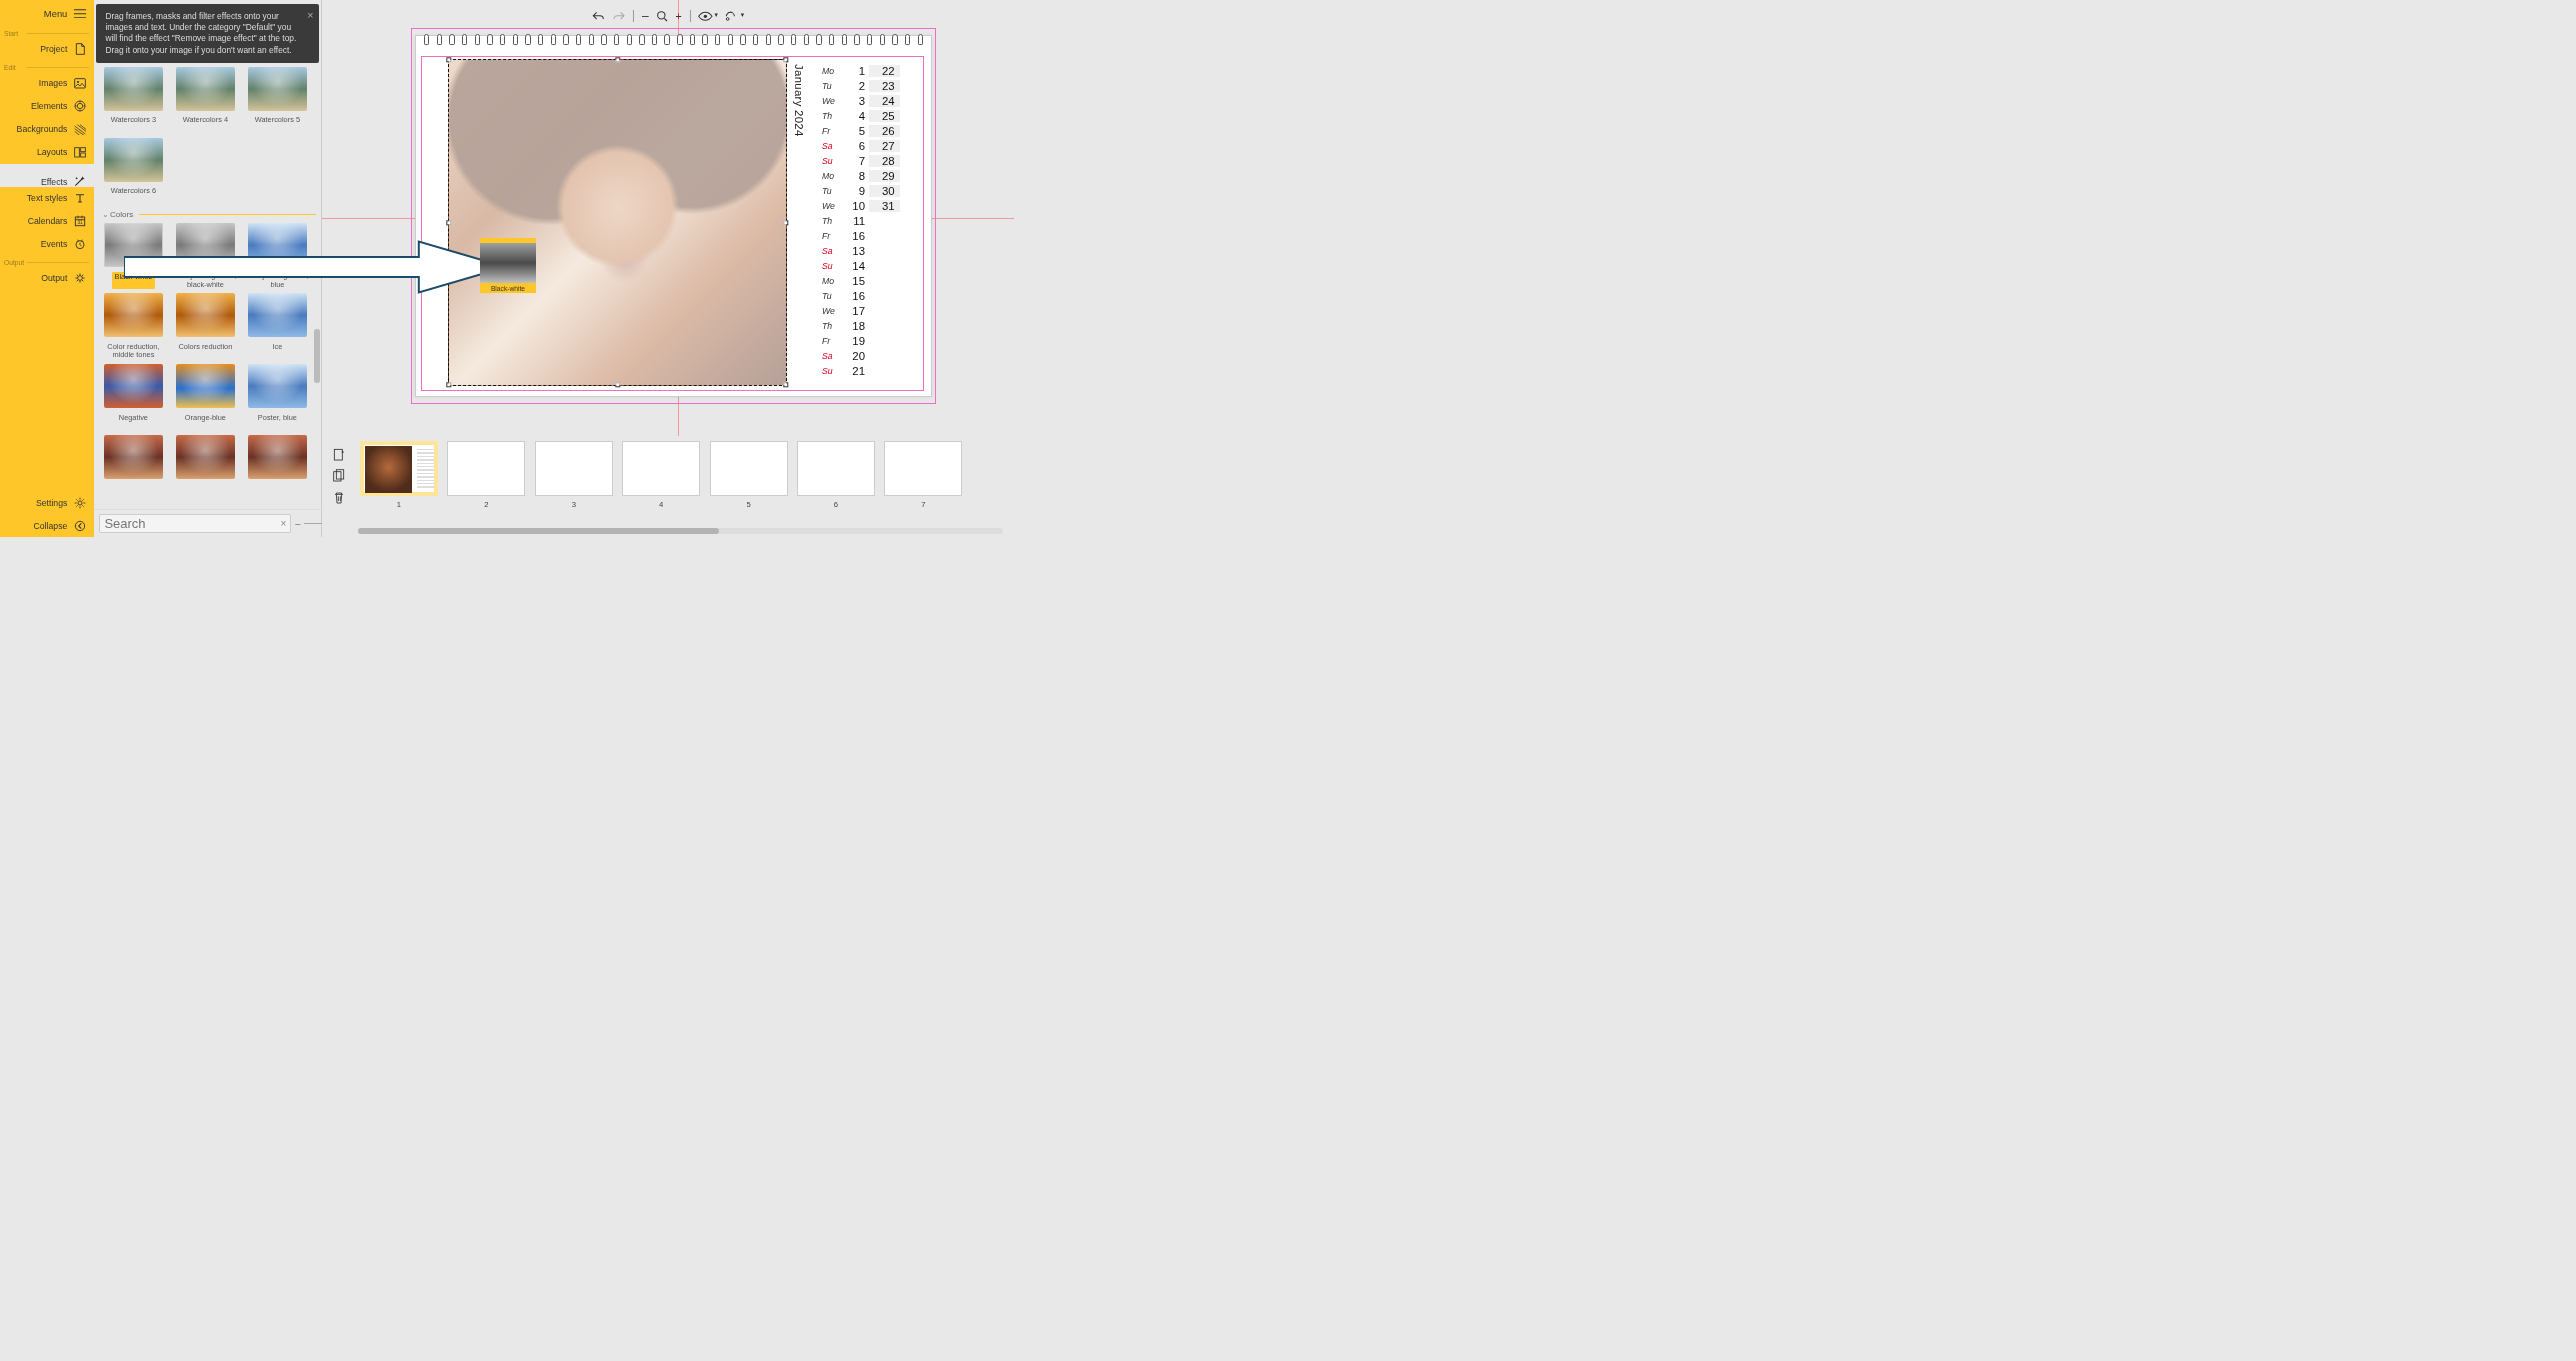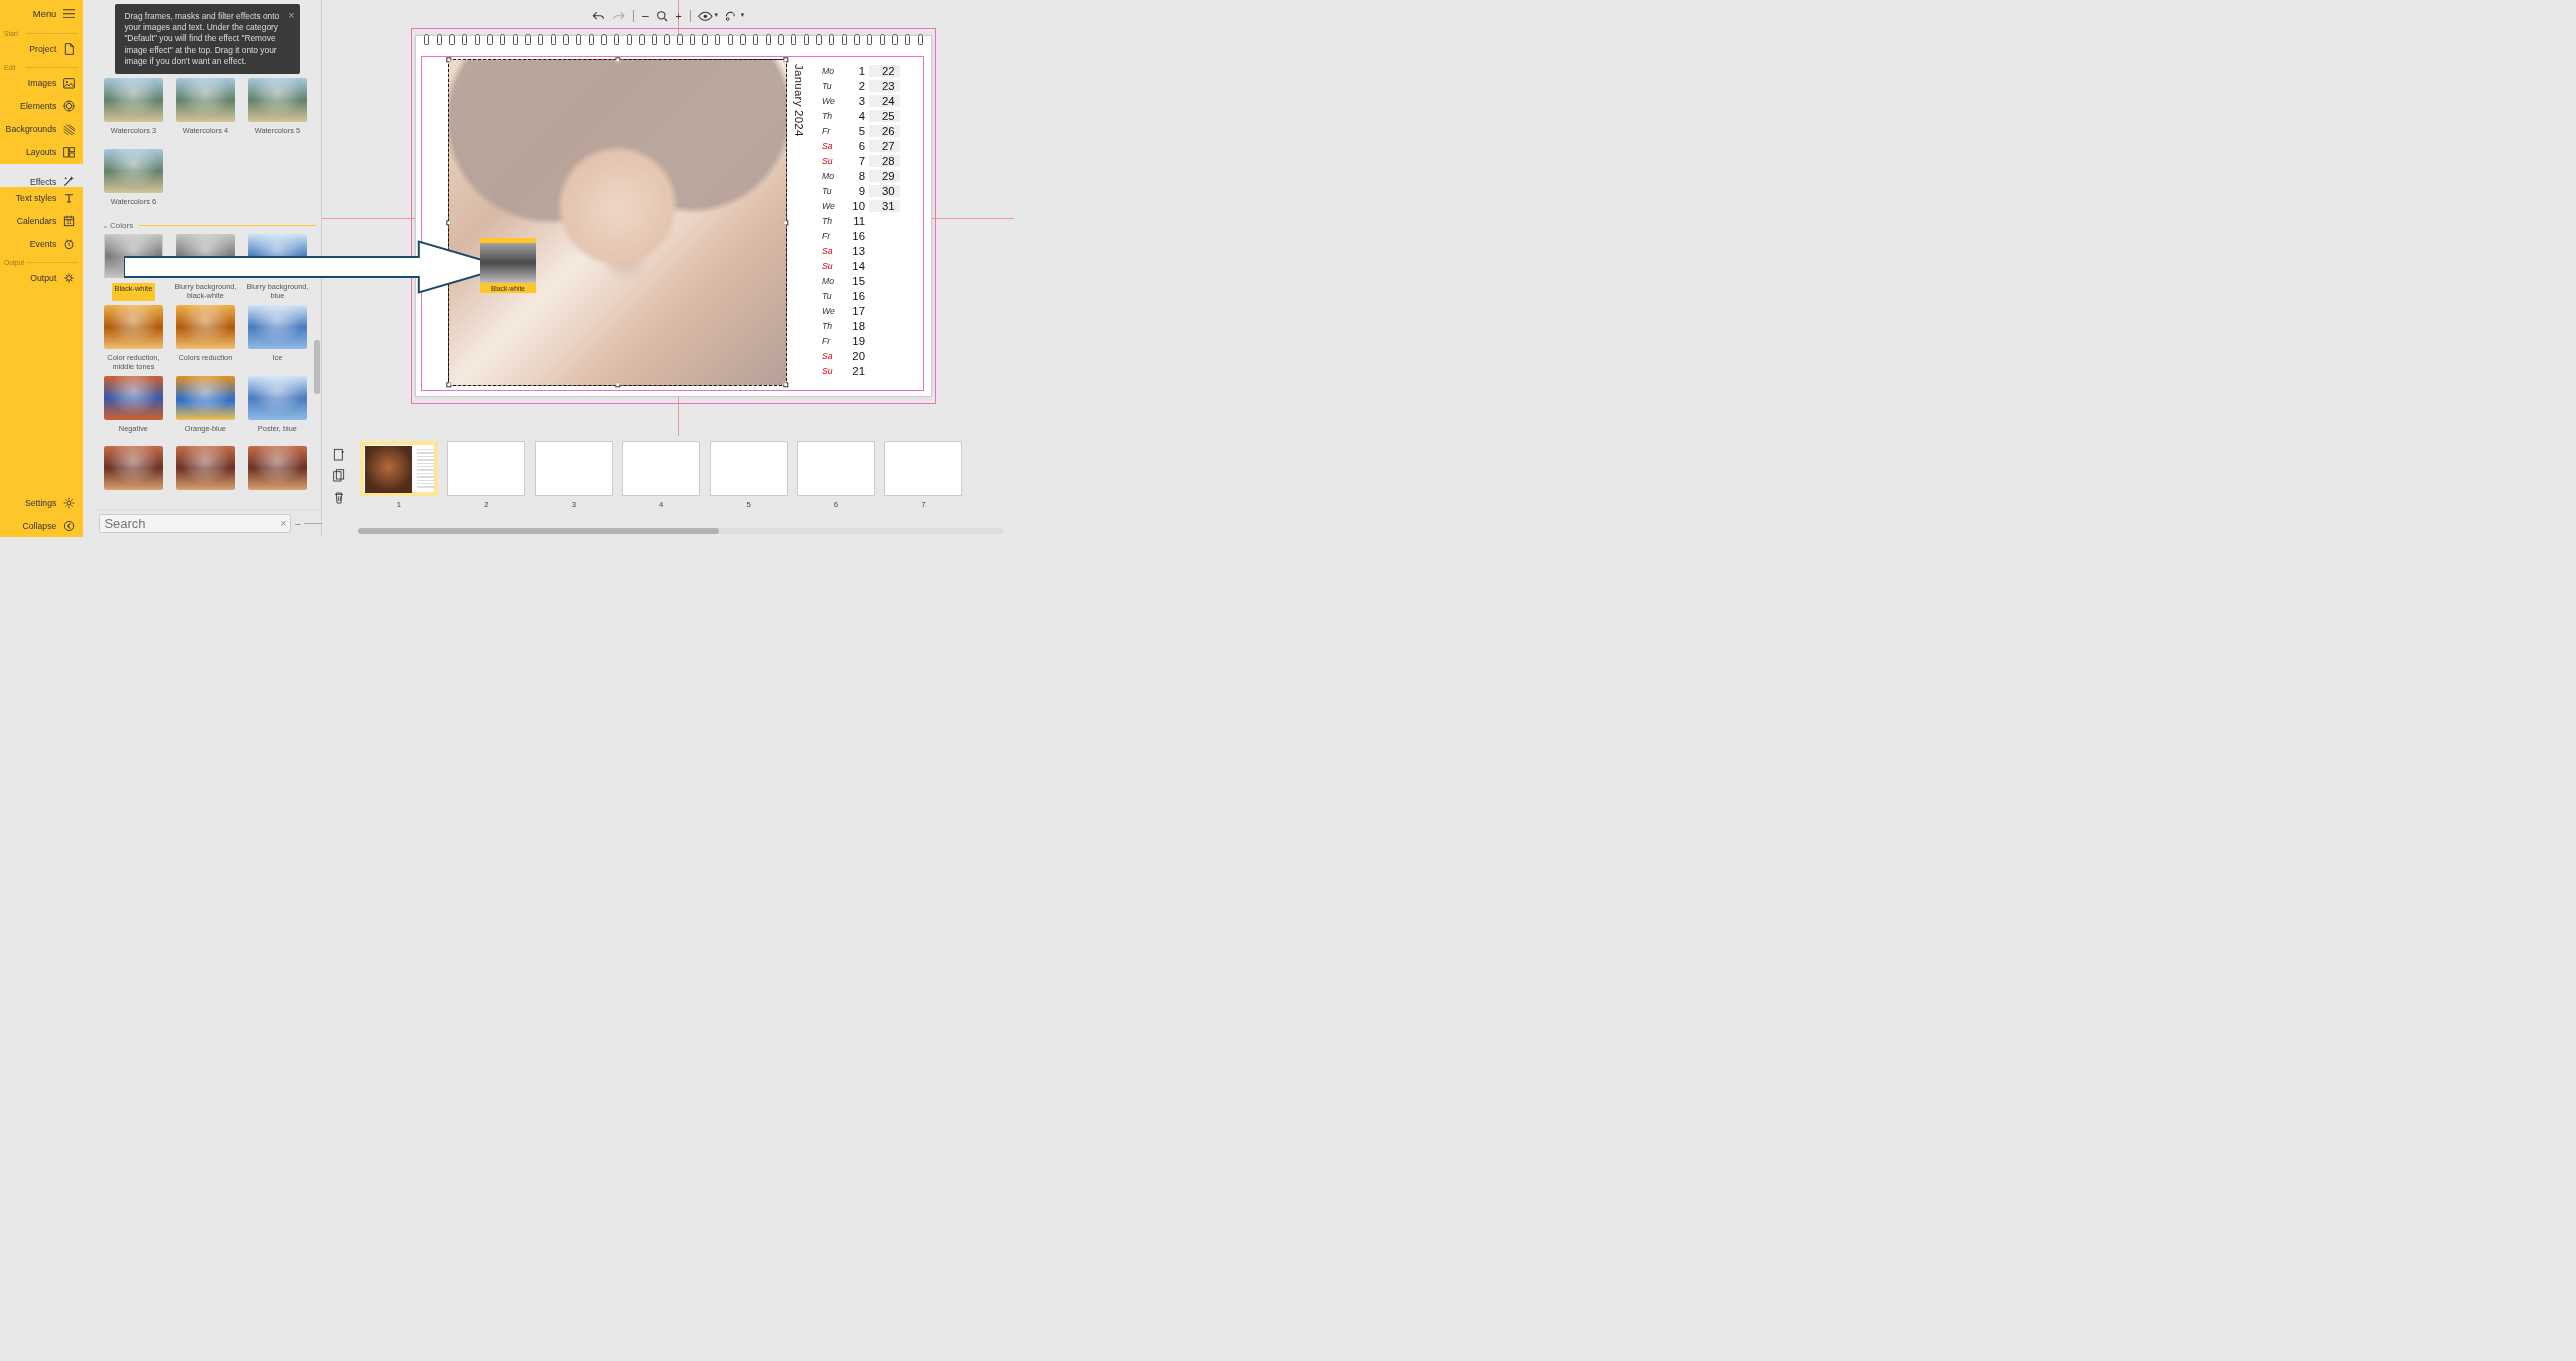--- a/index.html
+++ b/index.html
@@ -1,30 +1,30 @@
 <!DOCTYPE html>
 <html style="font-size:10.7px"><head>
 <meta charset="utf-8">
 <style>
 * { box-sizing: border-box; margin: 0; padding: 0; font-family: "Segoe UI", Arial, sans-serif; }
 body { width: 1014px; height: 537px; background: #e8e8e8; overflow: hidden; position: relative; }
 
 
-.leftnav { position: absolute; left: 0; top: 0; width: 83px; height: 100%; background: #ffc629; }
+.leftnav { position: absolute; left: 0; top: 0; width: 94px; height: 100%; background: #ffc629; }
 .leftnav .item { display: flex; align-items: center; justify-content: flex-end; padding: 0 8px; height: 23px; font-size: 8.7px; color: #333; cursor: pointer; gap: 6.7px; }
 .leftnav .item .ico { width: 12px; height: 12px; display: flex; align-items: center; justify-content: center; }
 .leftnav .item.active { background: #e8e8e8; align-items: flex-end; }
 .leftnav .section { font-size: 6.7px; color: #9d7a1f; padding: 2.7px 0 1.3px 4px; position: relative; }
 .leftnav .section::after { content: ""; position: absolute; left: 25.5px; right: 5.4px; top: 6px; height: 0.7px; background: rgba(0,0,0,0.12); }
 .leftnav .menu-head { height: 27px; font-size: 9.4px; font-weight: 400; }
 .leftnav .footer { position: absolute; bottom: 0; left: 0; right: 0; }
 
 
 .panel { position: absolute; left: 94px; top: 0; width: 228px; height: 100%; background: #e8e8e8; border-right: 0.7px solid #ccc; display: flex; flex-direction: column; }
-.tip { margin: 4px 21px; background: #3a3a3a; color: #ddd; font-size: 8.4px; line-height: 1.35; padding: 6.7px 19px 6.7px 9.4px; border-radius: 2px; position: relative; }
+.tip { margin: 4px 2px; background: #3a3a3a; color: #ddd; font-size: 8.4px; line-height: 1.35; padding: 6.7px 19px 6.7px 9.4px; border-radius: 2px; position: relative; }
 .tip .close { position: absolute; top: 4px; right: 5.4px; color: #aaa; font-size: 10.7px; cursor: pointer; }
 .panel-scroll { flex: 1; overflow-y: auto; padding: 0 5.4px 5.4px 5.4px; position: relative; }
 .thumbs { display: flex; flex-wrap: wrap; gap: 4px 4px; }
 .thumb { width: 68px; display: flex; flex-direction: column; align-items: center; cursor: pointer; }
 .thumb .img { width: 59px; height: 44px; border-radius: 2px; background: linear-gradient(180deg,#a8c8e0 0%,#63826a 50%,#d4c49a 100%); position: relative; overflow: hidden; }
 .thumb .img::before { content: ""; position: absolute; inset: 0; background: radial-gradient(ellipse at 50% 35%, rgba(255,255,255,0.5), transparent 60%); }
 .thumb .lbl { font-size: 7.4px; color: #555; text-align: center; margin-top: 5.4px; min-height: 17.4px; line-height: 1.15; }
 .thumb.grey .img { filter: grayscale(1) contrast(1.05); }
 .thumb.blue .img { background: linear-gradient(180deg,#cfe3f5,#4a7bbf 50%,#8fb9e5); }
 .thumb.orange .img { background: linear-gradient(180deg,#f0b04a,#b05a0a 50%,#f1c070); }

